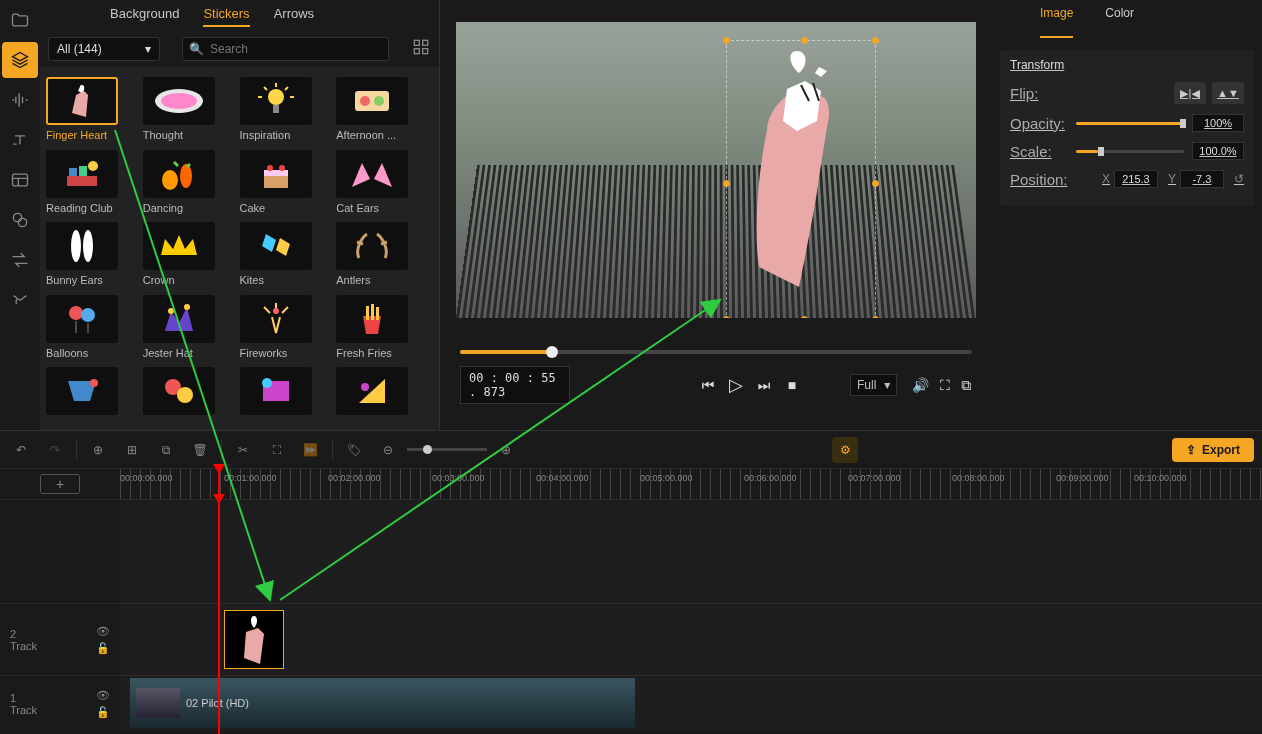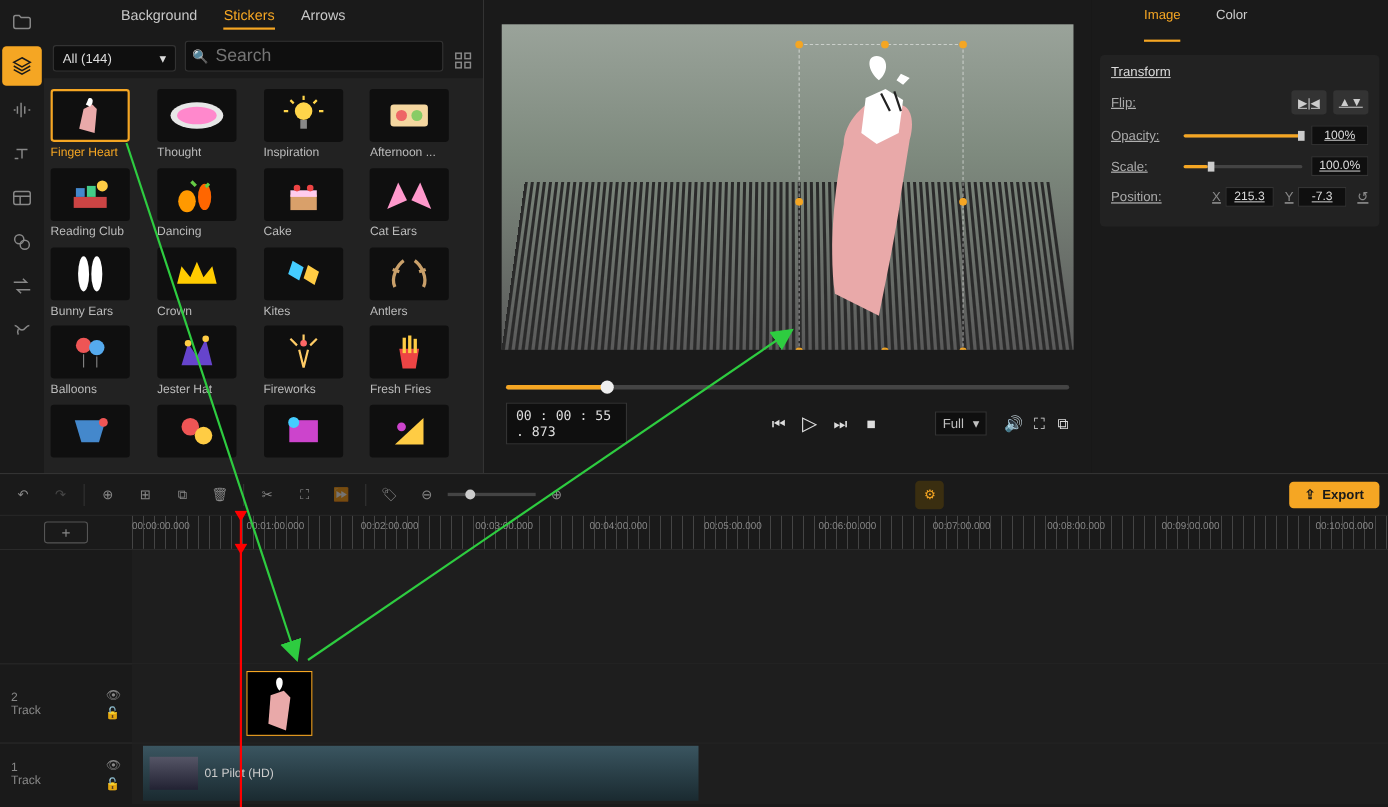--- a/index.html
+++ b/index.html
@@ -5,24 +5,24 @@
   * { box-sizing: border-box; margin: 0; padding: 0; }
   body { background: #1a1a1a; color: #c0c0c0; font-family: Arial, sans-serif; font-size: 12px; width: 1262px; height: 734px; overflow: hidden; position: relative; }
   .app { display: flex; height: 430px; }
   .left-rail { width: 40px; background: #1a1a1a; display: flex; flex-direction: column; align-items: center; padding-top: 2px; gap: 4px; }
   .left-rail .railbtn { width: 36px; height: 36px; display: flex; align-items: center; justify-content: center; color: #888; border-radius: 4px; }
   .left-rail .railbtn.active { background: #f5a623; color: #1a1a1a; }
   .panel-left { width: 400px; background: #222; display: flex; flex-direction: column; border-right: 1px solid #333; }
   .panel-tabs { display: flex; gap: 24px; padding: 6px 0 4px 70px; background: #1a1a1a; font-size: 13px; }
   .panel-tabs .tab { color: #c8c8c8; padding-bottom: 4px; cursor: pointer; }
   .panel-tabs .tab.active { color: #f5a623; border-bottom: 2px solid #f5a623; }
-  .filter-row { display: flex; align-items: flex-end; gap: 8px; padding: 6px 8px; background: #1a1a1a; }
+  .filter-row { display: flex; align-items: flex-start; gap: 22px; padding: 6px 8px; background: #1a1a1a; }
   .dropdown { display: flex; align-items: center; justify-content: space-between; background: #0f0f0f; border: 1px solid #333; border-radius: 3px; padding: 4px 8px; width: 112px; color: #ddd; }
   .search { flex: 1; display: flex; align-items: center; gap: 6px; background: #0f0f0f; border: 1px solid #333; border-radius: 3px; padding: 4px 6px; color: #888; }
-  .search input { background: transparent; border: none; outline: none; color: #ddd; width: 100%; font-size: 16px; }
+  .search input { background: transparent; border: none; outline: none; color: #ddd; width: 100%; font-size: 12px; }
   .grid-icon { width: 20px; height: 20px; display: flex; align-items: center; justify-content: center; color: #888; }
   .sticker-grid { display: grid; grid-template-columns: repeat(4, 1fr); gap: 4px 0; padding: 10px 6px; overflow-y: auto; flex: 1; }
   .sticker { display: flex; flex-direction: column; align-items: flex-start; gap: 4px; cursor: pointer; }
   .thumb { width: 72px; height: 48px; background: #0f0f0f; border-radius: 3px; display: flex; align-items: center; justify-content: center; font-size: 26px; overflow:hidden; }
   .sticker.selected .thumb { border: 2px solid #f5a623; }
   .sticker .label { font-size: 11px; color: #bbb; white-space: nowrap; overflow: hidden; text-overflow: ellipsis; max-width: 80px; }
   .sticker.selected .label { color: #f5a623; }
   .center { flex: 1; display: flex; flex-direction: column; align-items: center; background: #1a1a1a; padding-top: 22px; }
   .preview { position: relative; width: 520px; height: 296px; background: #444; overflow: hidden; }
   .preview-scene { position: absolute; inset: 0; background: linear-gradient(#9aa39a 0%, #7e8a7e 40%, #5a5a5a 100%); }
@@ -38,21 +38,21 @@
   .ctrl-group { display: flex; gap: 12px; margin-left: 120px; align-items: center; }
   .ctrl-ico { width: 16px; height: 16px; display: flex; align-items: center; justify-content: center; color: #ddd; font-size: 14px; }
   .view-dd { margin-left: 40px; background: #0f0f0f; border: 1px solid #333; padding: 3px 6px; display: flex; align-items: center; gap: 8px; }
   .right-panel { width: 270px; background: #1a1a1a; padding: 6px 8px; }
   .rp-tabs { display: flex; gap: 32px; padding: 0 40px 4px; }
   .rp-tabs .rtab { color: #ccc; padding-bottom: 16px; cursor: pointer; }
   .rp-tabs .rtab.active { color: #f5a623; border-bottom: 2px solid #f5a623; }
   .rp-section { background: #222; border-radius: 4px; padding: 8px 10px; margin-top: 8px; text-decoration: underline; }
   .rp-title { color: #ddd; font-size: 12px; margin-bottom: 10px; }
   .rp-row { display: flex; align-items: center; justify-content: space-between; margin: 10px 0; gap: 8px; }
-  .rp-label { width: 58px; color: #aaa; font-size: 12px; }
+  .rp-label { width: 58px; color: #aaa; font-size: 15px; }
   .mini-btn { width: 32px; height: 22px; background: #333; border-radius: 3px; display: flex; align-items: center; justify-content: center; color: #ccc; font-size: 11px; }
   .slider { flex: 1; height: 3px; background: #444; position: relative; border-radius: 2px; }
   .slider .fill { position: absolute; left: 0; height: 100%; background: #f5a623; border-radius: 2px; }
   .slider .knob { position: absolute; top: -3px; width: 6px; height: 9px; background: #ccc; }
   .val-box { width: 52px; background: #0f0f0f; border: 1px solid #333; color: #ddd; text-align: center; padding: 2px 0; font-size: 11px; }
   .pos-box { width: 44px; background: #0f0f0f; border: 1px solid #333; color: #ddd; text-align: center; padding: 2px 0; font-size: 11px; }
   .timeline { position: absolute; top: 430px; left: 0; right: 0; bottom: 0; background: #1a1a1a; border-top: 1px solid #333; }
   .tl-toolbar { height: 38px; display: flex; align-items: center; padding: 0 8px; gap: 8px; border-bottom: 1px solid #2a2a2a; }
   .tl-btn { width: 26px; height: 26px; display: flex; align-items: center; justify-content: center; color: #888; }
   .tl-sep { width: 1px; height: 20px; background: #333; }
@@ -462,21 +462,21 @@
       <span class="ruler-label" style="left:0px">00:00:00.000</span>
       <span class="ruler-label" style="left:104px">00:01:00.000</span>
       <span class="ruler-label" style="left:208px">00:02:00.000</span>
       <span class="ruler-label" style="left:312px">00:03:00.000</span>
       <span class="ruler-label" style="left:416px">00:04:00.000</span>
       <span class="ruler-label" style="left:520px">00:05:00.000</span>
       <span class="ruler-label" style="left:624px">00:06:00.000</span>
       <span class="ruler-label" style="left:728px">00:07:00.000</span>
       <span class="ruler-label" style="left:832px">00:08:00.000</span>
       <span class="ruler-label" style="left:936px">00:09:00.000</span>
-      <span class="ruler-label" style="left:1076px">00:10:00.000</span>
+      <span class="ruler-label" style="left:1014px">00:10:00.000</span>
     </div>
   </div>
   <div class="tracks" style="position:relative">
     <div class="playhead" style="left:218px;height:240px;top:0"></div>
     <div class="track-row spacer">
       <div class="track-head"></div>
         <div class="track-body"></div>
     </div>
     <div class="track-row">
       <div class="track-head">
@@ -499,21 +499,21 @@
       <div class="track-head">
         <div><span>1</span><br><span>Track</span></div>
         <div class="icons">
             <span>👁</span>
             <span>🔓</span>
           </div>
       </div>
       <div class="track-body">
         <div class="video-clip">
           <div class="vthumb"></div>
-          <span>01 Pilot (HD)</span>
+          <span>02 Pilot (HD)</span>
         </div>
       </div>
     </div>
   </div>
 </div>
 
 <svg class="arrow-anno" style="left:0;top:0" width="1262" height="734">
   <defs>
       <marker id="ah" markerWidth="12" markerHeight="12" refX="9" refY="5" orient="auto">
         <path d="M0 0L10 5L0 10z" fill="#2ecc40"></path>

